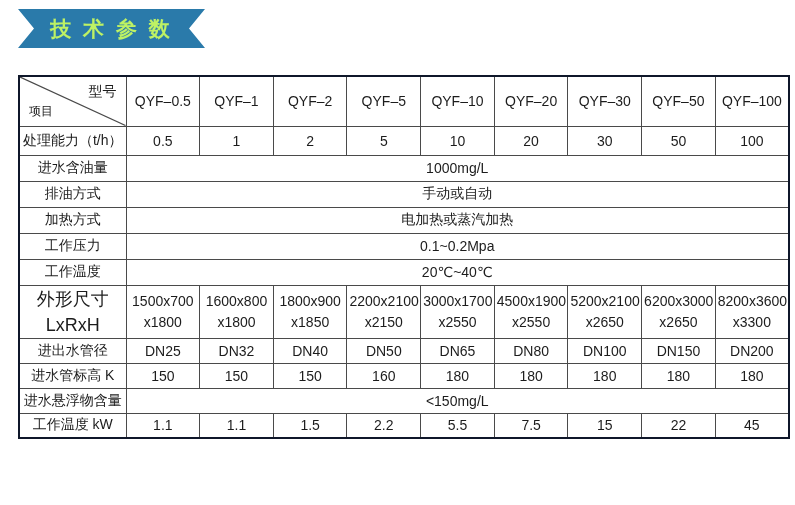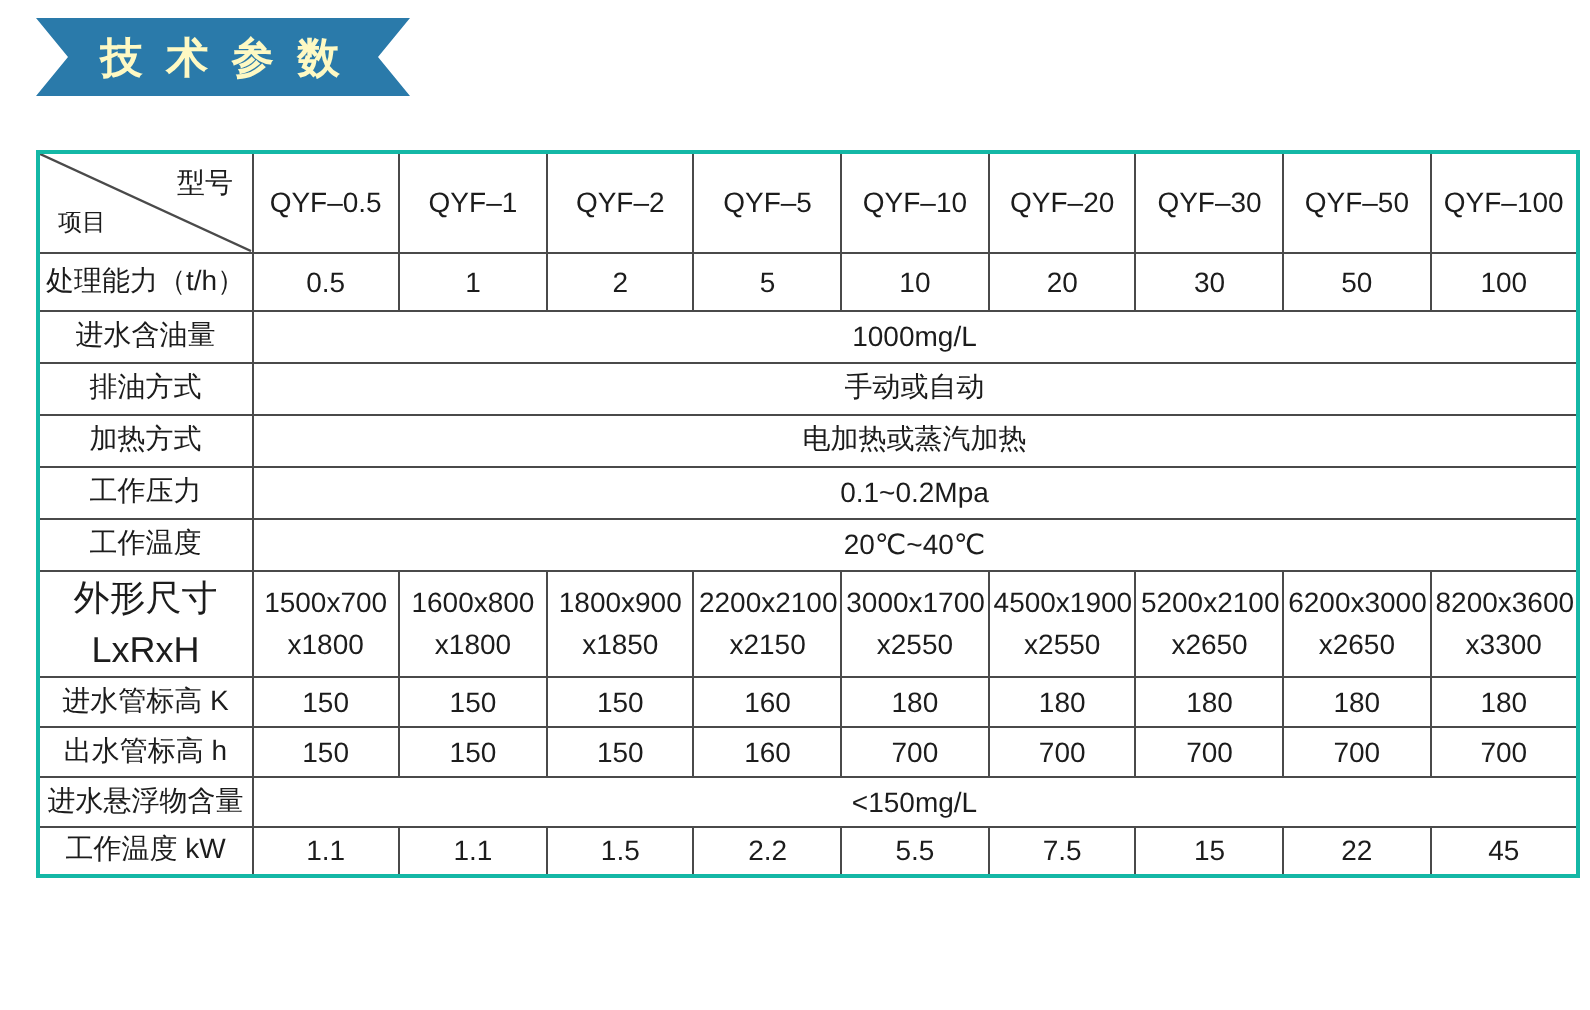--- a/index.html
+++ b/index.html
@@ -18,34 +18,34 @@
     top: 9px;
     width: 187px;
     height: 39px;
     background: #2a7aaa;
     clip-path: polygon(0 0, 100% 0, calc(100% - 16px) 50%, 100% 100%, 0 100%, 16px 50%);
     display: flex;
     align-items: center;
     justify-content: center;
   }
   .banner span {
-    color: #fef9c3;
+    color: #bef264;
     font-size: 21px;
     font-weight: bold;
     letter-spacing: 3px;
     white-space: nowrap;
   }
   table.spec {
     position: absolute;
     left: 18px;
     top: 75px;
     width: 772px;
     border-collapse: collapse;
     table-layout: fixed;
-    border: 2px solid #14b8a6;
+    border: 2px solid #0f172a;
     background: #ffffff;
   }
   table.spec th, table.spec td {
     border: 1.5px solid #4a4a4a;
     text-align: center;
     vertical-align: middle;
     font-size: 14px;
     font-weight: normal;
     padding: 0 2px;
     color: #1c1c1c;
@@ -159,46 +159,46 @@
       <td class="dims-cell">4500x1900
 x2550</td>
       <td class="dims-cell">5200x2100
 x2650</td>
       <td class="dims-cell">6200x3000
 x2650</td>
       <td class="dims-cell">8200x3600
 x3300</td>
     </tr>
 
+    <tr class="r-std">
+      <td>进出水管径</td>
+      <td>DN25</td>
+      <td>DN32</td>
+      <td>DN40</td>
+      <td>DN50</td>
+      <td>DN65</td>
+      <td>DN80</td>
+      <td>DN100</td>
+      <td>DN150</td>
+      <td>DN200</td>
+    </tr>
 
     <tr class="r-std">
       <td>进水管标高 K</td>
       <td>150</td>
       <td>150</td>
       <td>150</td>
       <td>160</td>
       <td>180</td>
       <td>180</td>
       <td>180</td>
       <td>180</td>
       <td>180</td>
     </tr>
 
-    <tr class="r-std">
-      <td>出水管标高 h</td>
-      <td>150</td>
-      <td>150</td>
-      <td>150</td>
-      <td>160</td>
-      <td>700</td>
-      <td>700</td>
-      <td>700</td>
-      <td>700</td>
-      <td>700</td>
-    </tr>
 
     <tr class="r-std">
       <td>进水悬浮物含量</td>
       <td colspan="9">&lt;150mg/L</td>
     </tr>
 
 
     <tr class="r-std">
       <td>工作温度 kW</td>
       <td>1.1</td>

